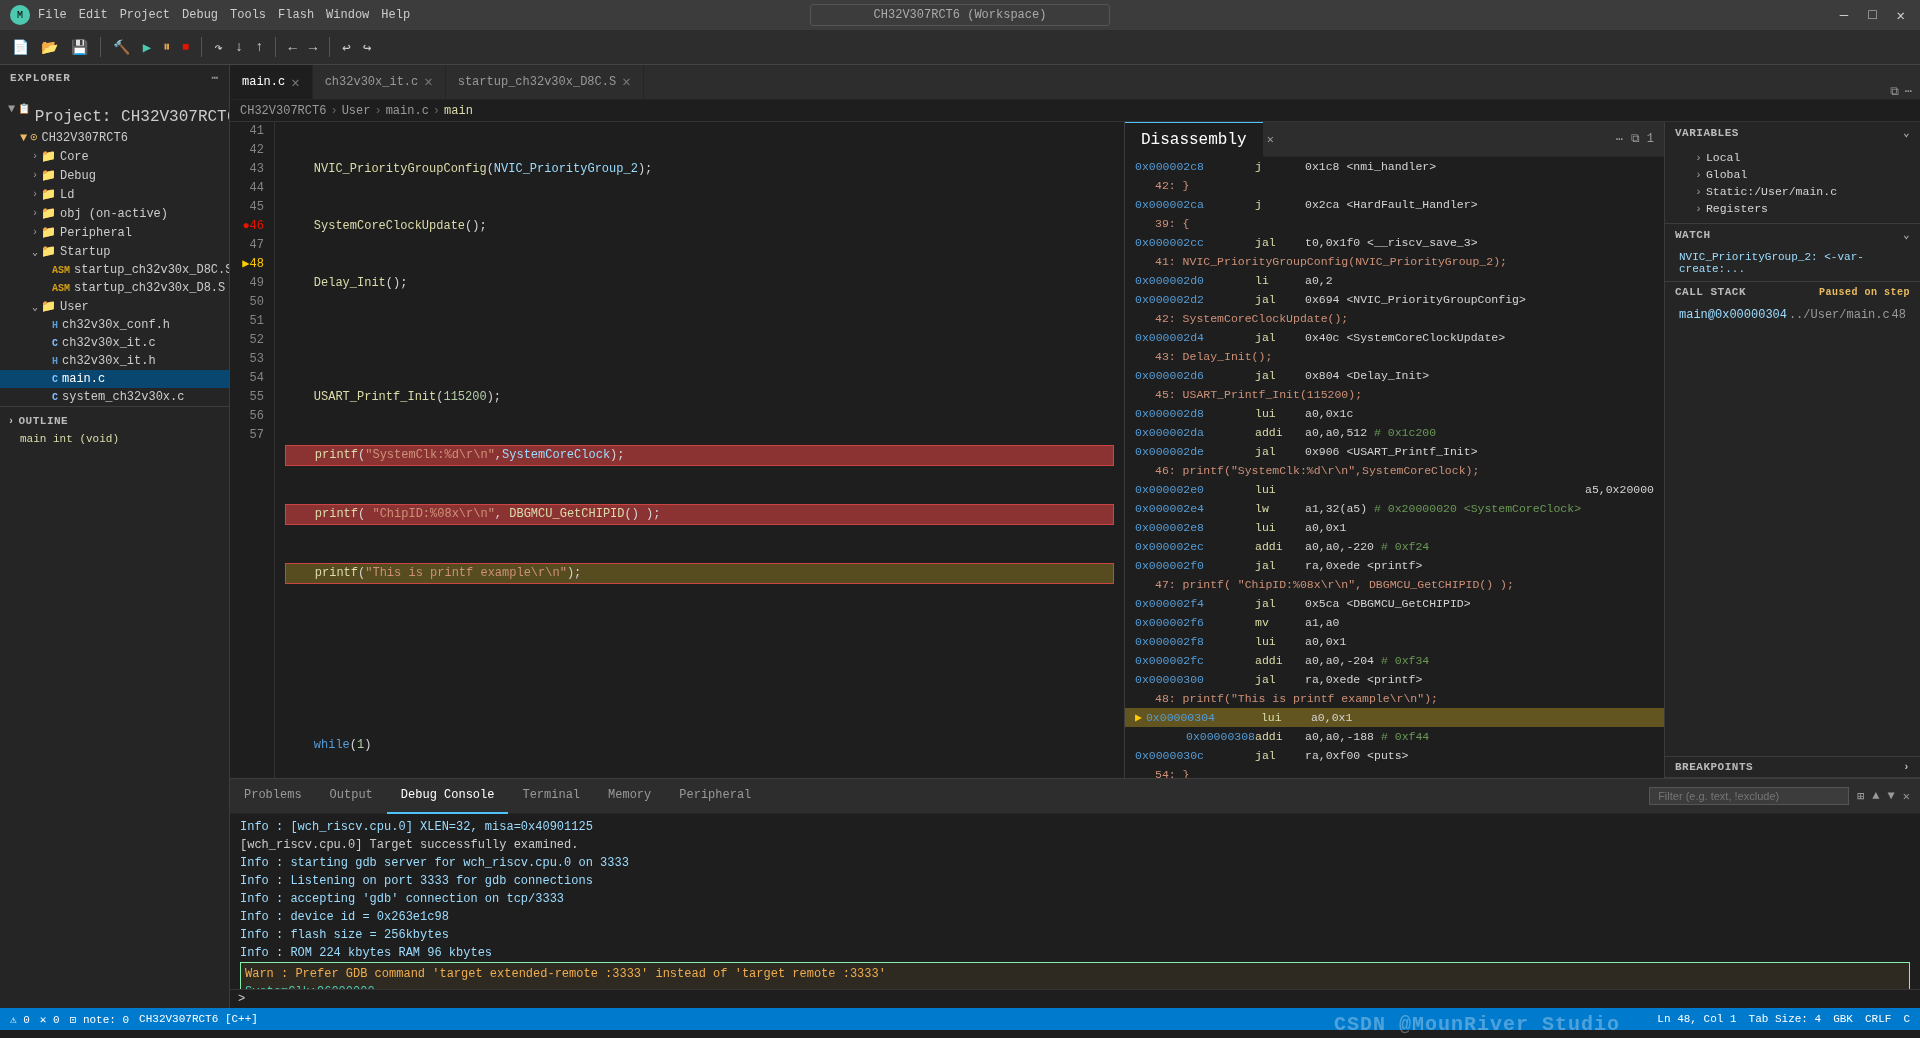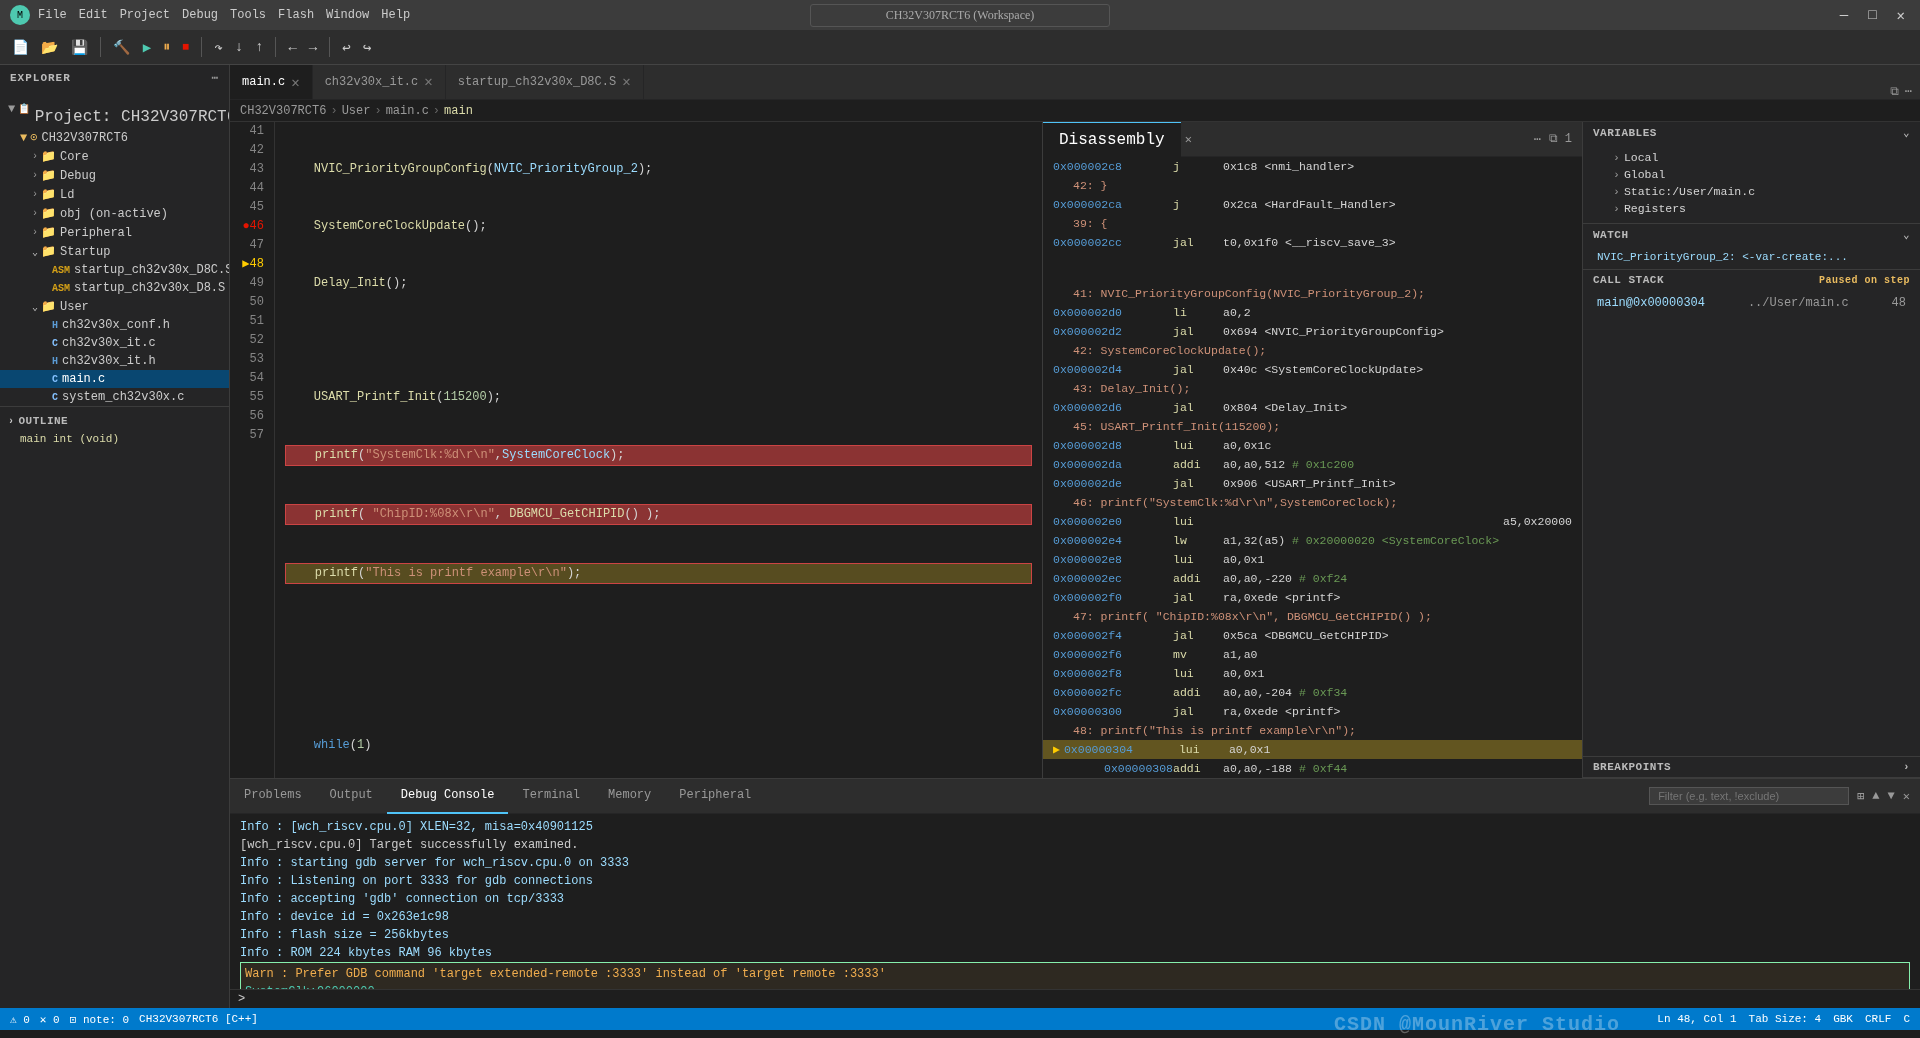--- a/index.html
+++ b/index.html
@@ -5,21 +5,21 @@
     * { margin: 0; padding: 0; box-sizing: border-box; }
     body { background: #1e1e1e; color: #d4d4d4; font-family: 'Consolas', 'Courier New', monospace; font-size: 12px; overflow: hidden; height: 1038px; width: 1920px; }
     
     
     #titlebar { height: 30px; background: #3c3c3c; display: flex; align-items: center; justify-content: space-between; padding: 0 10px; }
     #titlebar .left { display: flex; align-items: center; gap: 8px; }
     #titlebar .logo { width: 20px; height: 20px; background: #4ec9b0; border-radius: 50%; display: flex; align-items: center; justify-content: center; font-size: 10px; color: #000; }
     #titlebar .menu { display: flex; gap: 12px; font-size: 12px; color: #ccc; }
     #titlebar .menu span { cursor: pointer; }
     #titlebar .center { position: absolute; left: 50%; transform: translateX(-50%); }
-    #titlebar .search-bar { background: #3c3c3c; border: 1px solid #555; padding: 2px 30px; width: 300px; color: #ccc; font-size: 12px; text-align: center; border-radius: 4px; font-family: Liberation Serif, serif; }
+    #titlebar .search-bar { background: #3c3c3c; border: 1px solid #555; padding: 2px 30px; width: 300px; color: #ccc; font-size: 12px; text-align: center; border-radius: 4px; }
     #titlebar .right { display: flex; gap: 10px; align-items: center; }
     #titlebar .win-btn { font-size: 14px; cursor: pointer; color: #ccc; padding: 0 5px; }
     
     
     #toolbar { height: 35px; background: #2d2d2d; display: flex; align-items: center; padding: 0 8px; gap: 4px; border-bottom: 1px solid #444; }
     #toolbar .tb-btn { padding: 2px 4px; cursor: pointer; color: #ccc; font-size: 14px; }
     #toolbar .tb-separator { width: 1px; height: 20px; background: #555; margin: 0 4px; }
     
     
     #main { display: flex; height: calc(1038px - 65px - 30px); }
@@ -46,21 +46,21 @@
     
     #disasm-panel { width: 540px; background: #1e1e1e; border-left: 1px solid #3c3c3c; display: flex; flex-direction: column; overflow: hidden; }
     #disasm-tab-bar { height: 35px; background: #2d2d2d; display: flex; align-items: center; border-bottom: 1px solid #252526; }
     #disasm-content { flex: 1; overflow-y: auto; padding: 0; }
     .disasm-line { display: flex; line-height: 19px; padding: 0 10px; font-size: 11.5px; }
     .disasm-addr { color: #569cd6; min-width: 110px; }
     .disasm-instr { color: #dcdcaa; min-width: 50px; }
     .disasm-ops { color: #d4d4d4; flex: 1; }
     
     
-    #right-panels { width: 338px; background: #252526; border-left: 1px solid #3c3c3c; display: flex; flex-direction: column; overflow: hidden; }
+    #right-panels { width: 256px; background: #252526; border-left: 1px solid #3c3c3c; display: flex; flex-direction: column; overflow: hidden; }
     .rpanel { border-bottom: 1px solid #3c3c3c; }
     .rpanel-header { padding: 4px 10px; font-size: 11px; font-weight: bold; color: #bbb; letter-spacing: 0.5px; cursor: pointer; display: flex; align-items: center; justify-content: space-between; background: #252526; }
     .rpanel-content { padding: 4px 10px; font-size: 11.5px; }
     .rpanel-tree { padding: 2px 4px; }
     .rpanel-tree .item { padding: 2px 4px; cursor: pointer; }
     .rpanel-tree .sub { padding-left: 16px; }
     
     
     #bottom-panel { height: 230px; background: #1e1e1e; border-top: 1px solid #3c3c3c; display: flex; flex-direction: column; }
     #bottom-tabs { height: 35px; background: #2d2d2d; display: flex; align-items: center; border-bottom: 1px solid #252526; }
@@ -353,21 +353,21 @@
             </div>
           <div class="disasm-line">
               <span style="color:#ce9178; padding-left:20px;">39: {</span>
             </div>
           <div class="disasm-line">
               <span class="disasm-addr" style="color:#569cd6; min-width:120px; display:inline-block;">0x000002cc</span>
               <span class="disasm-instr" style="color:#dcdcaa; min-width:50px; display:inline-block;">jal</span>
               <span class="disasm-ops" style="color:#d4d4d4;">t0,0x1f0 &lt;__riscv_save_3&gt;</span>
             </div>
           <div class="disasm-line">
-              <span style="color:#ce9178; padding-left:20px;margin-top:32px;">41:    NVIC_PriorityGroupConfig(NVIC_PriorityGroup_2);</span>
+              <span style="color:#ce9178; padding-left:20px;">41:    NVIC_PriorityGroupConfig(NVIC_PriorityGroup_2);</span>
             </div>
           <div class="disasm-line">
               <span class="disasm-addr" style="color:#569cd6; min-width:120px; display:inline-block;">0x000002d0</span>
               <span class="disasm-instr" style="color:#dcdcaa; min-width:50px; display:inline-block;">li</span>
               <span class="disasm-ops" style="color:#d4d4d4;">a0,2</span>
             </div>
           <div class="disasm-line">
               <span class="disasm-addr" style="color:#569cd6; min-width:120px; display:inline-block;">0x000002d2</span>
               <span class="disasm-instr" style="color:#dcdcaa; min-width:50px; display:inline-block;">jal</span>
               <span class="disasm-ops" style="color:#d4d4d4;">0x694 &lt;NVIC_PriorityGroupConfig&gt;</span>

